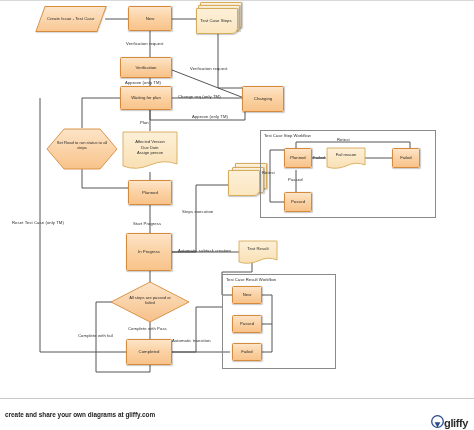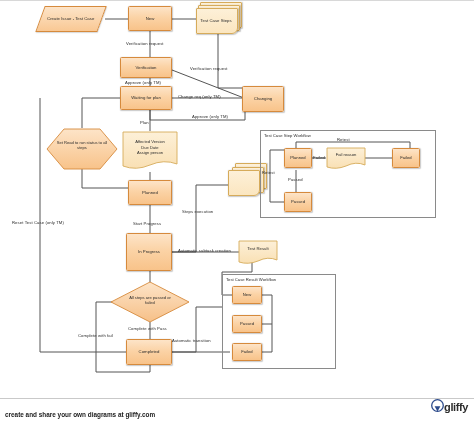--- a/index.html
+++ b/index.html
@@ -15,21 +15,21 @@
   .note{border:0.8px solid #d6ab5a;background:linear-gradient(to bottom,#fdf0d8 0%,#fbe6c0 100%);
         box-shadow:0.7px 0.7px 1.2px rgba(0,0,0,.22);}
   .paral{background:linear-gradient(to bottom,#fde4c8 0%,#f9c894 100%);border:0.8px solid #d68a3c;
          transform:skewX(-20deg);box-shadow:0.7px 0.7px 1.2px rgba(0,0,0,.2);}
   .paral>span{display:block;transform:skewX(20deg);}
   .hexwrap{position:absolute;}
   .group{position:absolute;box-sizing:border-box;border:0.8px solid #8a8a8a;background:transparent;}
   .grouplbl{position:absolute;font-size:4.2px;color:#2b2b2b;}
   .footer{position:absolute;left:0;top:398px;width:474px;height:32px;border-top:1px solid #c9c9c9;background:#fff;}
   .foot-txt{position:absolute;left:5px;top:12px;font-size:6.4px;font-weight:bold;color:#1a1a1a;}
-  .logo{position:absolute;right:6px;top:0;display:flex;align-items:center;gap:0;}
+  .logo{position:absolute;right:6px;top:16px;display:flex;align-items:center;gap:0;}
   .logo-txt{font-size:11px;font-weight:bold;color:#2c2c2c;letter-spacing:-0.4px;}
   svg.wires{position:absolute;left:0;top:0;width:474px;height:398px;pointer-events:none;}
   .topline{position:absolute;left:0;top:0;width:474px;height:1px;background:#d8d8d8;}
 </style>
 </head>
 <body>
 
 <div id="canvas">
 
   <div class="topline"></div>

